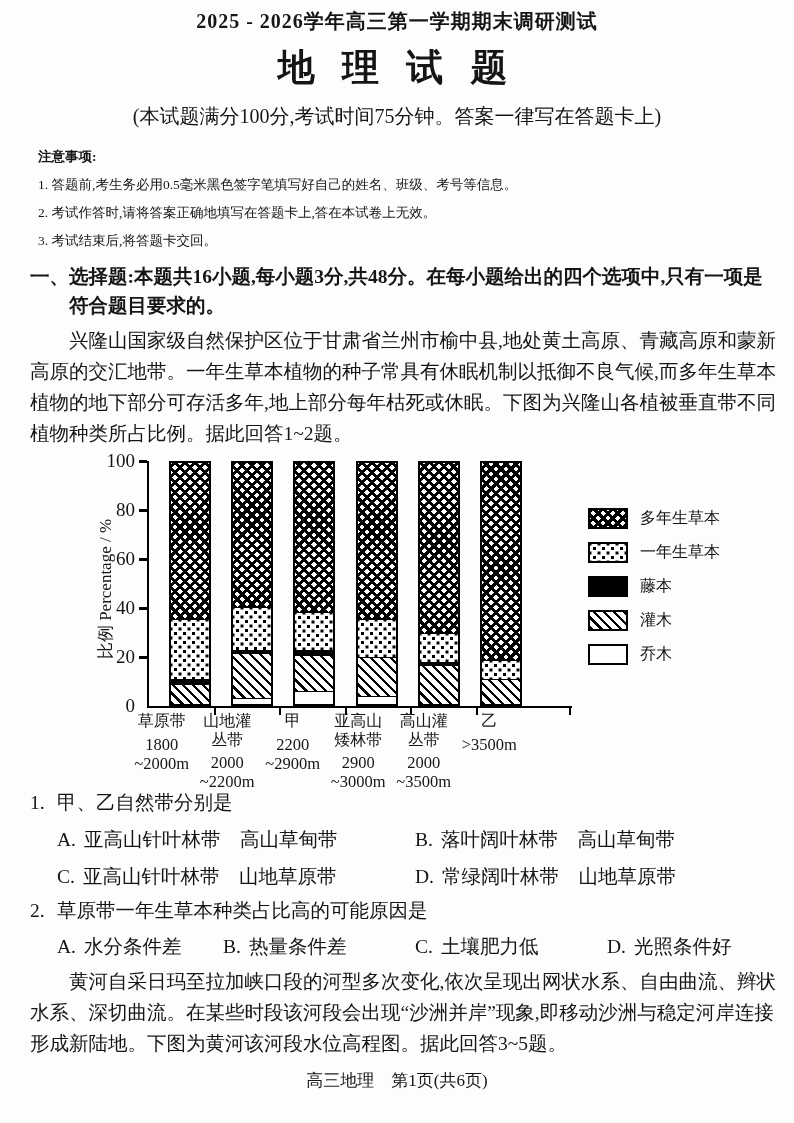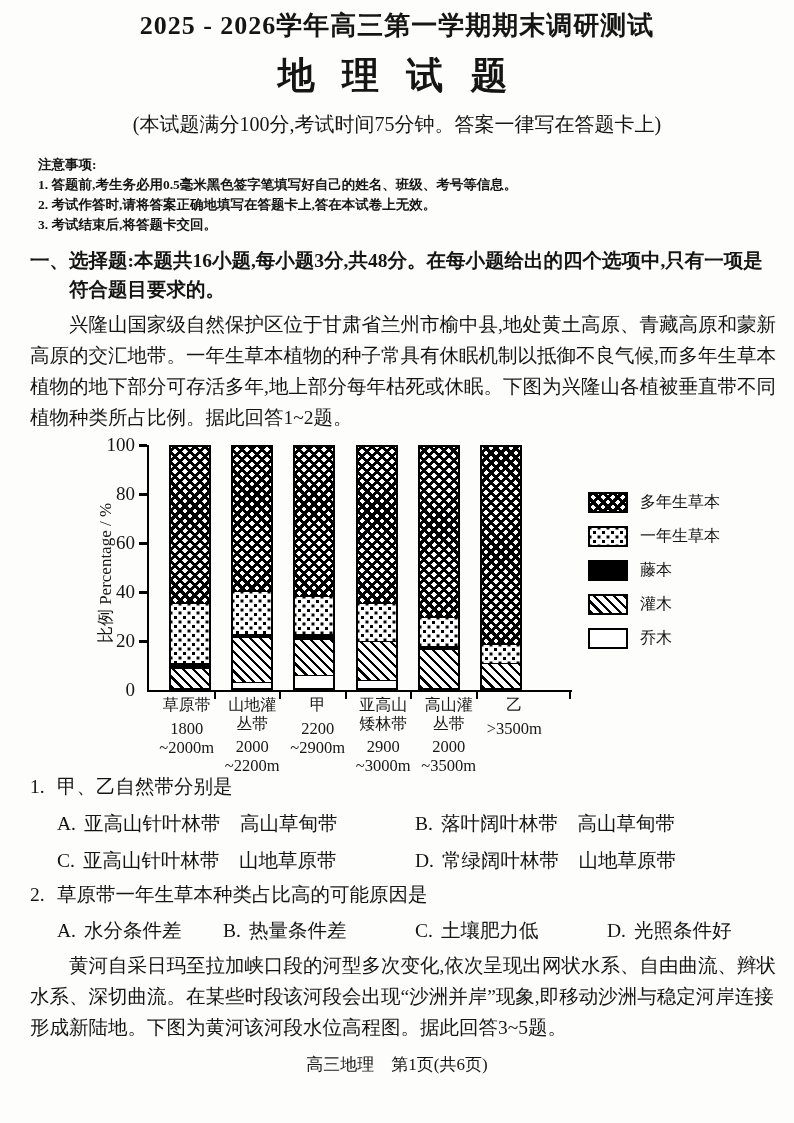--- a/index.html
+++ b/index.html
@@ -3,27 +3,27 @@
 <meta charset="utf-8">
 <style>
   * { margin:0; padding:0; box-sizing:content-box; }
   html,body { background:#888; }
   body { font-family:"Liberation Serif", serif; color:#151515; }
   .page {
     position:relative; width:794px; height:1123px; margin:0 auto;
     background:#fdfdfb; overflow:hidden;
   }
   
-  .exam-session { padding-top:8px; text-align:center; font-size:26px; font-weight:bold; letter-spacing:1px; }
+  .exam-session { padding-top:8px; text-align:center; font-size:20px; font-weight:bold; letter-spacing:1px; }
   .subject-title { margin-top:8px; text-align:center; font-size:37px; font-weight:bold; letter-spacing:9px; }
   .exam-note { margin-top:10px; text-align:center; font-size:20px; }
   
   .notices { margin:18px 38px 0 38px; }
   .notices-heading { font-size:13.5px; font-weight:bold; }
-  .notice-item { margin-top:2px; font-size:13.5px; font-weight:bold; }
+  .notice-item { margin-top:10px; font-size:13.5px; font-weight:normal; }
   
   .sec-heading { margin:12px 30px 0 30px; font-size:19.5px; font-weight:bold; line-height:1.5;
                  padding-left:2em; text-indent:-2em; }
   .passage { margin:4px 18px 0 30px; font-size:19.5px; line-height:1.6; text-indent:2em; }
   
   .chart { position:relative; width:740px; height:330px; margin:4px 0 0 40px; }
   .ylabel { position:absolute; left:-45px; top:125px; width:220px; height:22px; text-align:center;
             font-size:17px; transform:rotate(-90deg); }
   .plot { position:absolute; left:107px; top:8px; width:423px; height:245px;
           border-left:2.5px solid #000; border-bottom:2.5px solid #000;
@@ -39,21 +39,21 @@
     background-image:repeating-linear-gradient(45deg,#000 0 3px,rgba(0,0,0,0) 3px 7px),
                      repeating-linear-gradient(-45deg,#000 0 3px,rgba(0,0,0,0) 3px 7px); }
   .pat-dots { background-color:#fff;
     background-image:radial-gradient(circle,#000 1.7px,rgba(0,0,0,0) 1.9px),
                      radial-gradient(circle,#000 1.7px,rgba(0,0,0,0) 1.9px);
     background-size:9px 9px; background-position:0 0,4.5px 4.5px; }
   .pat-solid { background:#000; }
   .pat-diagonal { background-color:#fff;
     background-image:repeating-linear-gradient(45deg,#000 0 2.2px,rgba(0,0,0,0) 2.2px 7px); }
   .pat-white { background:#fff; }
-  .xlabels { position:absolute; left:114px; top:259px; width:393px; padding-right:30px; display:flex; }
+  .xlabels { position:absolute; left:89px; top:259px; width:393px; padding-right:30px; display:flex; }
   .xcell { flex:1; text-align:center; }
   .xname { font-size:16px; line-height:1.15; }
   .xelev { font-size:16.5px; line-height:1.15; margin-top:5px; }
   .legend { position:absolute; left:548px; top:55px; }
   .lrow { display:flex; align-items:center; margin-bottom:13px; }
   .lswatch { width:36px; height:17px; border:2px solid #000; margin-right:12px; }
   .llabel { font-size:16px; white-space:nowrap; }
   
   .question { margin:6px 30px 0 30px; font-size:19.5px; line-height:1.45; }
   .q-stem { display:flex; }

